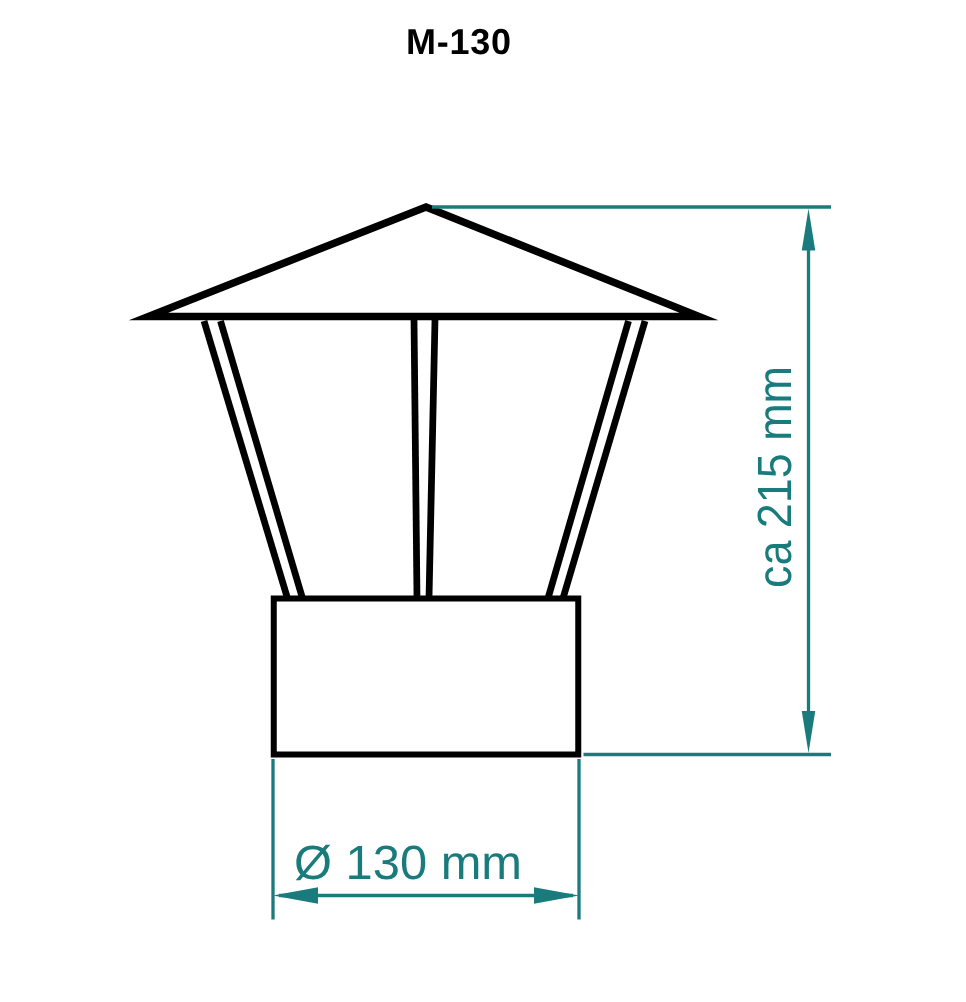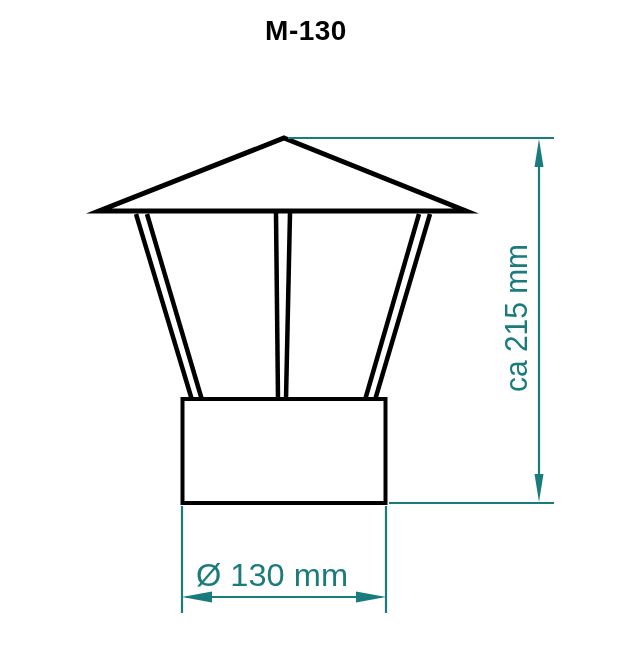--- a/index.html
+++ b/index.html
@@ -18,21 +18,21 @@
     position: relative;
     width: 644px; height: 668px;
     background: var(--bg);
   }
   .drawing-title {
     position: absolute;
     top: 15px; left: 0;
     width: 612px;
     text-align: center;
     font-family: "Liberation Sans", sans-serif;
-    font-size: 28px;
+    font-size: 24px;
     font-weight: bold;
     letter-spacing: 0.5px;
     color: var(--ink);
   }
   svg.sheet {
     position: absolute;
     top: 0; left: 0;
     width: 644px; height: 668px;
   }
   .ink-line {

